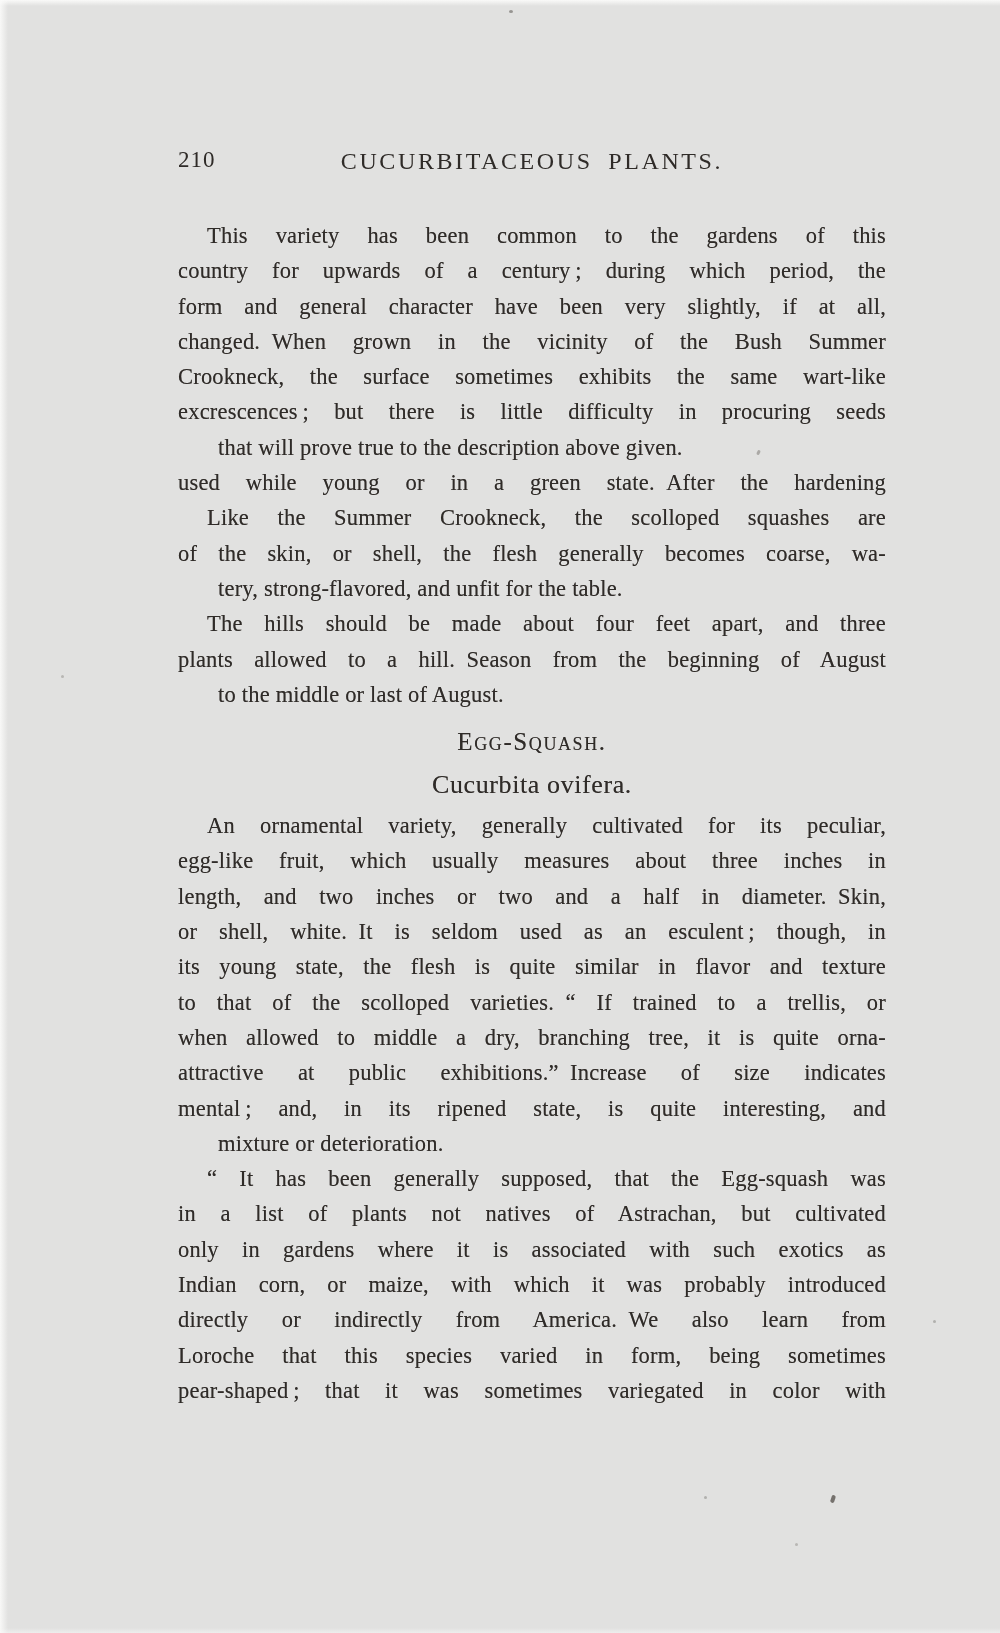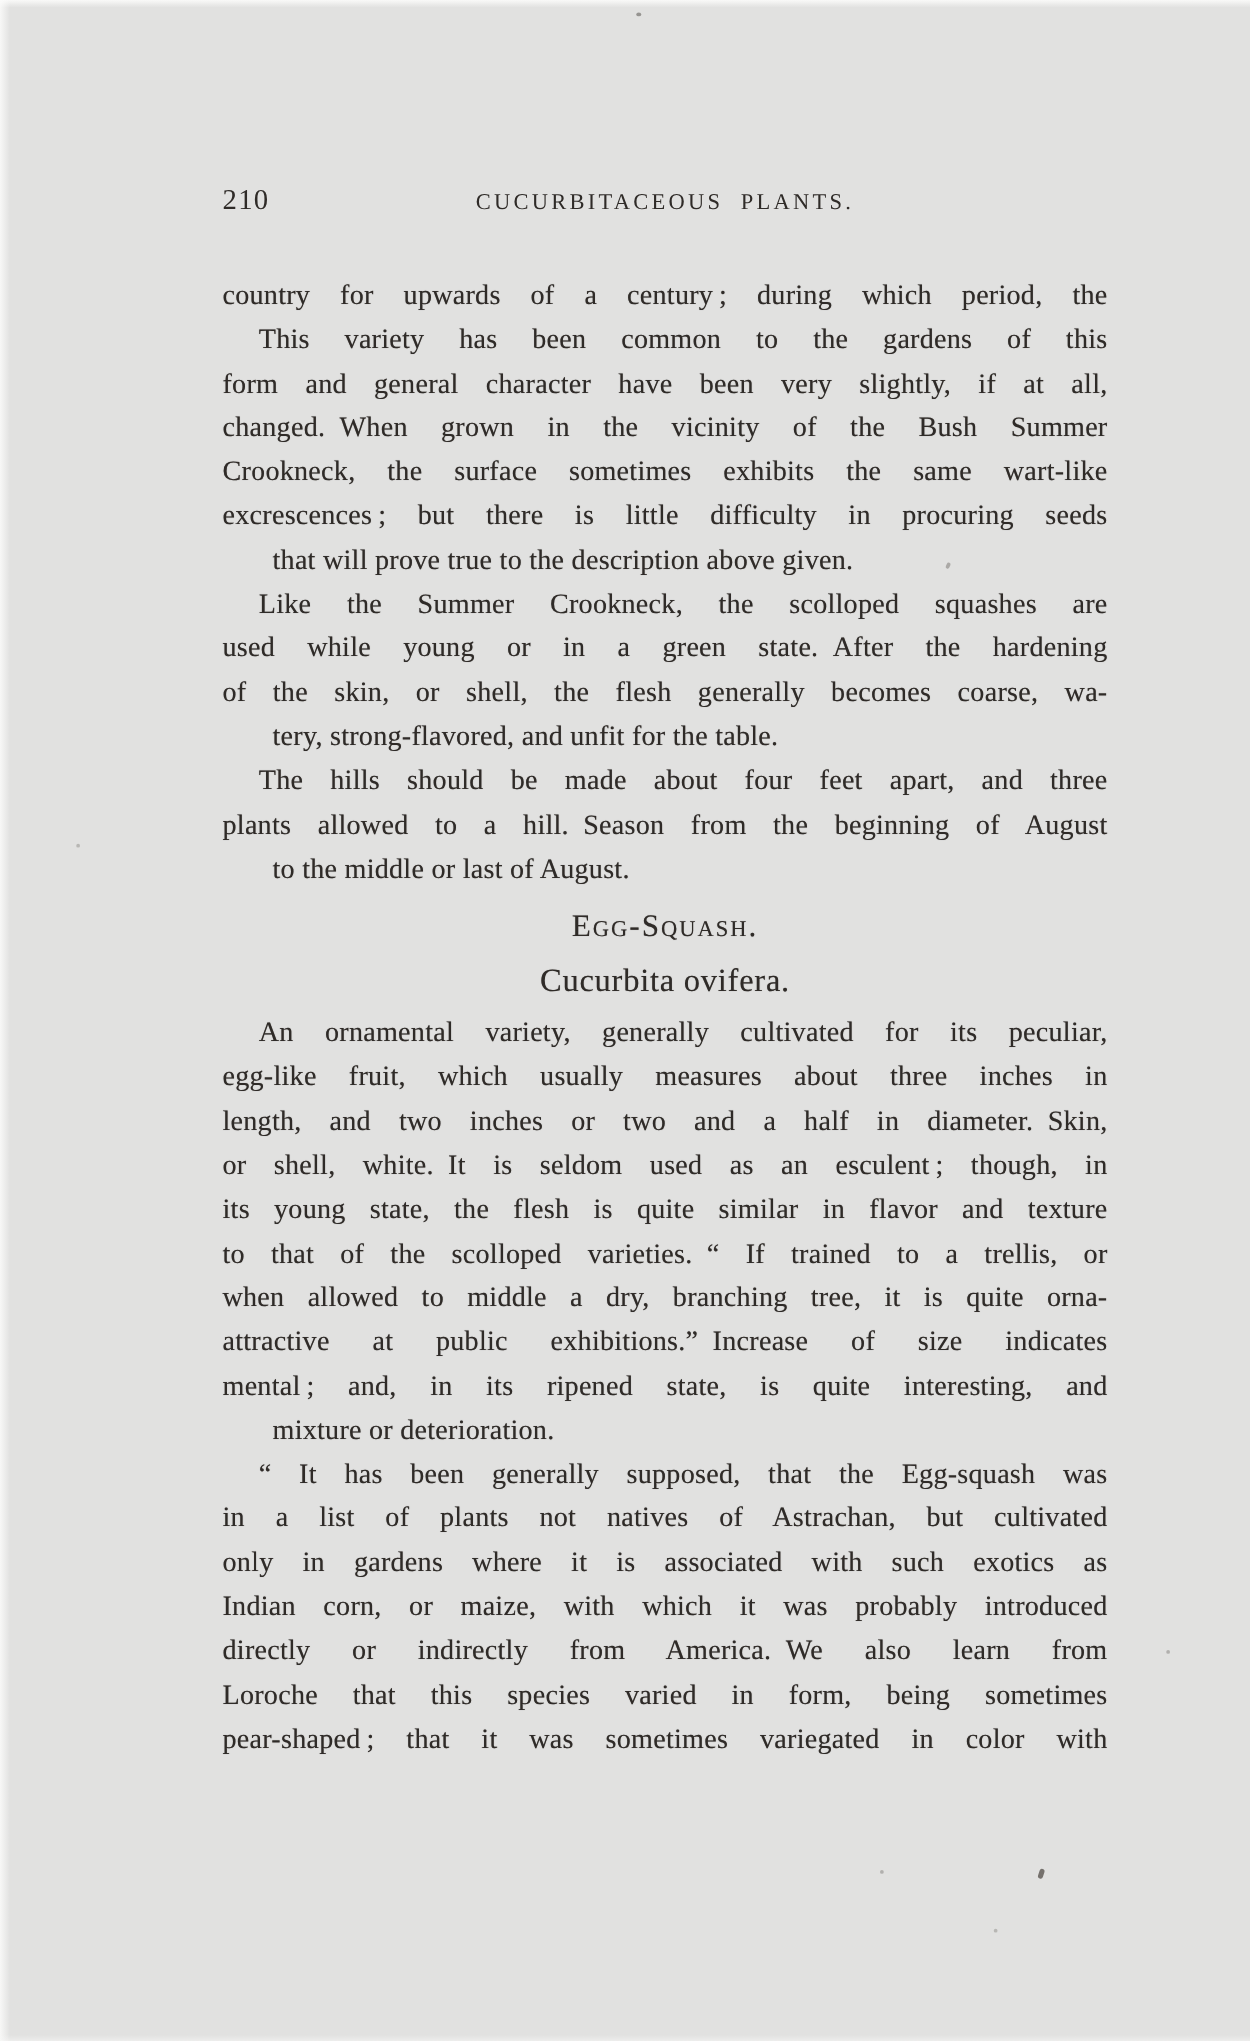--- a/index.html
+++ b/index.html
@@ -43,21 +43,21 @@
     position: absolute;
     left: 0; top: 0;
     font-size: 23px;
     letter-spacing: 1px;
     line-height: 28px;
   }
   .running-title {
     position: absolute;
     left: 0; right: 0; top: 2px;
     text-align: center;
-    font-size: 18px;
+    font-size: 24px;
     line-height: 26px;
     letter-spacing: 2.6px;
     word-spacing: 7px;
   }
 
   .text-body {
     position: absolute;
     left: 178px;
     top: 218px;
     width: 708px;
@@ -113,31 +113,31 @@
   <div class="edge-left"></div>
   <div class="edge-bottom"></div>
 
   <div class="page-header">
     <span class="page-number">210</span>
     <span class="running-title">CUCURBITACEOUS PLANTS.</span>
   </div>
 
   <div class="text-body">
       <div class="paragraph">
+        <div class="line indent">This variety has been common to the gardens of this</div>
         <div class="line">country for upwards of a century ; during which period, the</div>
-        <div class="line indent">This variety has been common to the gardens of this</div>
         <div class="line">form and general character have been very slightly, if at all,</div>
         <div class="line">changed. When grown in the vicinity of the Bush Summer</div>
         <div class="line">Crookneck, the surface sometimes exhibits the same wart-like</div>
         <div class="line">excrescences ; but there is little difficulty in procuring seeds</div>
         <div class="line end">that will prove true to the description above given.</div>
       </div>
       <div class="paragraph">
+        <div class="line">used while young or in a green state. After the hardening</div>
         <div class="line indent">Like the Summer Crookneck, the scolloped squashes are</div>
-        <div class="line">used while young or in a green state. After the hardening</div>
         <div class="line">of the skin, or shell, the flesh generally becomes coarse, wa-</div>
         <div class="line end">tery, strong-flavored, and unfit for the table.</div>
       </div>
       <div class="paragraph">
         <div class="line indent">The hills should be made about four feet apart, and three</div>
         <div class="line">plants allowed to a hill. Season from the beginning of August</div>
         <div class="line end">to the middle or last of August.</div>
       </div>
       <div class="section-heading">Egg-Squash.</div>
       <div class="species-name">Cucurbita ovifera.</div>

